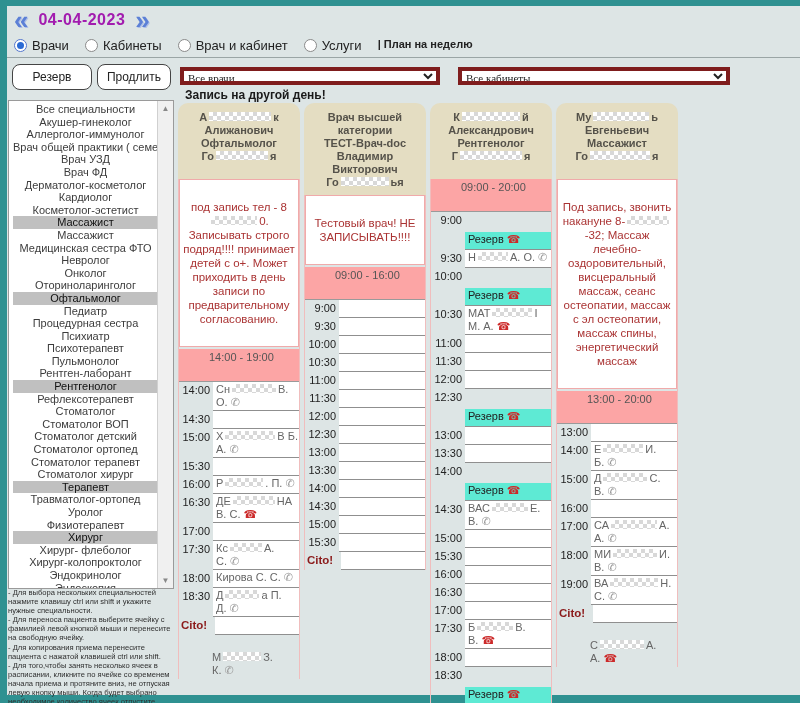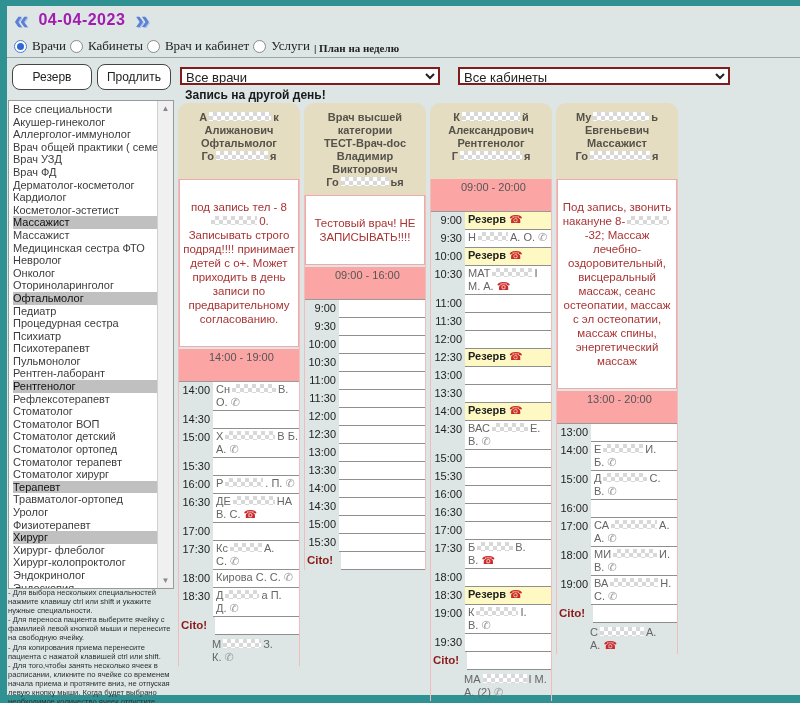--- a/index.html
+++ b/index.html
@@ -8,44 +8,44 @@
   .frame{position:absolute;background:#2f9191;}
   #frame-top{top:0;left:0;width:800px;height:6px;}
   #frame-left{top:0;left:0;width:7px;height:703px;}
   #frame-bottom{bottom:0;left:0;width:800px;height:8px;}
 
   
   #date-row{position:absolute;left:14px;top:10px;display:flex;align-items:center;gap:10px;}
   .nav-arrow{font-size:26px;font-weight:bold;color:#5c80d6;line-height:20px;cursor:pointer;
              text-shadow:1px 1px 0 #aebfe8;}
   #date-label{font-size:16px;font-weight:bold;color:#a21caf;letter-spacing:.5px;}
-  #radio-row{position:absolute;left:14px;top:38px;display:flex;align-items:flex-end;gap:4px;font-size:13px;color:#222;font-family:Liberation Serif, serif;}
+  #radio-row{position:absolute;left:14px;top:38px;display:flex;align-items:flex-start;gap:16px;font-size:13px;color:#222;}
   .radio-label{display:flex;align-items:center;gap:5px;cursor:pointer;}
   .radio-btn{width:11px;height:11px;border:1px solid #8a8a8a;border-radius:50%;background:#fff;position:relative;}
   .radio-btn.checked{border-color:#5577cc;}
   .radio-btn.checked::after{content:"";position:absolute;left:2px;top:2px;width:7px;height:7px;border-radius:50%;background:#2a6ad4;}
   #week-plan{font-size:11px;font-weight:bold;color:#222;}
   #header-divider{position:absolute;left:7px;top:57px;width:793px;height:1px;background:#9aa5a5;}
 
   
   .tool-btn{position:absolute;top:64px;height:26px;background:#fff;border:1px solid #444;
             border-radius:8px;font-size:12px;color:#222;cursor:pointer;
             font-family:"Liberation Sans",sans-serif;}
   #reserve-btn{left:12px;width:80px;}
   #extend-btn{left:97px;width:74px;}
-  .top-select{position:absolute;top:67px;height:18px;font-size:13px;color:#222;background:#fff;
-              border:2px solid #7f1d1d;font-family:Liberation Sans, sans-serif;}
+  .top-select{position:absolute;top:67px;height:18px;font-size:11px;color:#222;background:#fff;
+              border:4px solid #7f1d1d;font-family:Liberation Serif, serif;}
   #doctors-select{left:180px;width:260px;}
   #cabinets-select{left:458px;width:272px;}
   #other-day-link{position:absolute;left:185px;top:88px;font-size:12px;font-weight:bold;color:#1a1a1a;cursor:pointer;}
 
   
   #spec-list{position:absolute;left:8px;top:100px;width:164px;height:487px;background:#fff;
              border:1px solid #9a9a9a;overflow:hidden;}
-  #spec-items{position:absolute;left:0;top:0;right:15px;bottom:0;padding:2px 0 0 4px;}
+  #spec-items{position:absolute;left:0;top:0;right:15px;bottom:0;padding:2px 0 0 4px;text-align:center;}
   .spec-item{font-size:11px;line-height:12.6px;color:#3c3c3c;white-space:nowrap;cursor:default;}
   .spec-item.selected{background:#c0c0c0;color:#111;}
   #spec-scrollbar{position:absolute;right:0;top:0;width:15px;height:100%;background:#f0f0f0;border-left:1px solid #d0d0d0;}
   .scroll-arrow{position:absolute;left:0;width:15px;height:15px;font-size:8px;color:#888;text-align:center;line-height:15px;cursor:pointer;}
   #scroll-up{top:0;}
   #scroll-down{bottom:0;}
 
   #instructions{position:absolute;left:8px;top:589px;width:170px;font-size:7.6px;line-height:8.8px;color:#2e2e2e;}
   .instr-line{margin-bottom:1px;}
 
@@ -56,22 +56,22 @@
   .col-body{border-left:1px solid #f0bdbd;border-right:1px solid #f0bdbd;}
   .doc-note{background:#fff;border:1px solid #f0aaaa;margin:0 0 2px 0;padding:20px 2px;text-align:center;
             font-size:11.5px;line-height:14px;color:#aa3333;}
   .hours-row{background:#fca5a5;border-bottom:1px solid #9a9a9a;font-size:11px;color:#555;
              text-align:left;padding:2px 0 18px 30px;}
   .slot-row{display:flex;align-items:stretch;}
   .slot-time{width:31px;flex:none;font-size:11px;color:#222;text-align:right;padding:2px 3px 0 0;}
   .slot-time.cito{font-weight:bold;color:#8b1a1a;font-size:11.5px;text-align:left;padding-left:2px;}
   .slot-cell{flex:1;background:#fff;border-bottom:1px solid #8f8f8f;min-height:15px;
              font-size:11px;line-height:13px;color:#666;padding:1px 1px 1px 3px;cursor:pointer;}
-  .slot-cell.reserved{background:#fef9c3;color:#222;font-weight:bold;}
-  .extra-row{padding:3px 2px 2px 33px;font-size:11px;line-height:13px;color:#666;}
+  .slot-cell.reserved{background:#5eead4;color:#222;font-weight:normal;margin-top:20px;}
+  .extra-row{padding:16px 2px 2px 33px;font-size:11px;line-height:13px;color:#666;}
   .phone{font-size:11px;margin-left:3px;}
   .phone.red{color:#cc2a2a;}
   .phone.gray{color:#999;}
   .cens{display:inline-block;height:9px;margin:0 2px;vertical-align:baseline;background-color:#fff;
         background-image:linear-gradient(45deg,#d8d8d8 25%,transparent 25%,transparent 75%,#d8d8d8 75%),
                          linear-gradient(45deg,#d8d8d8 25%,transparent 25%,transparent 75%,#d8d8d8 75%);
         background-size:8px 8px;background-position:0 0,4px 4px;}
 </style>
 </head>
 <body>

